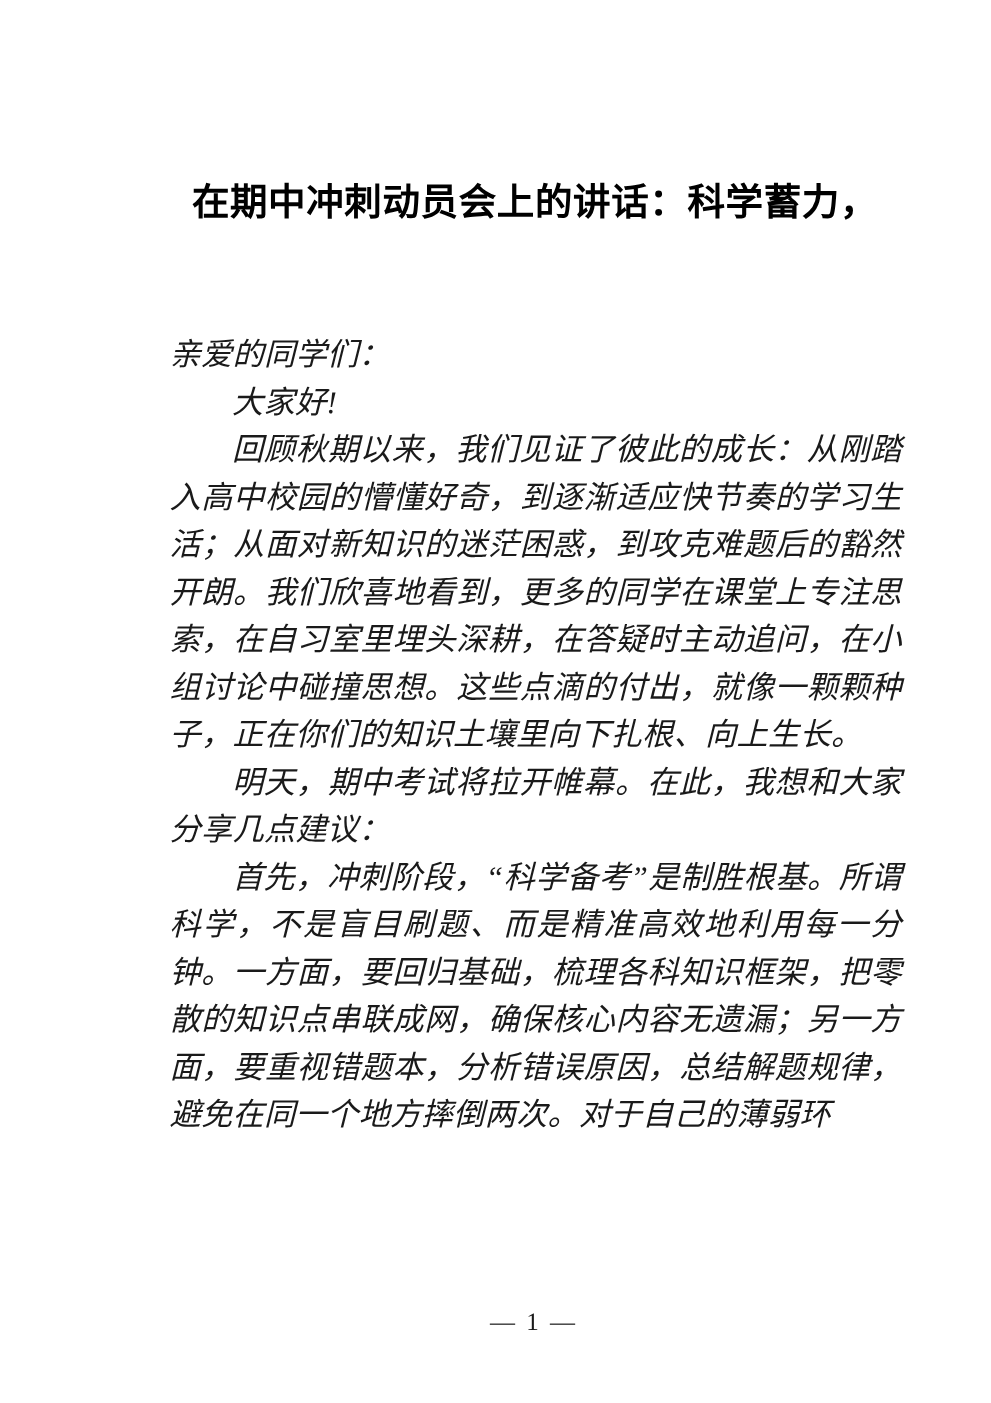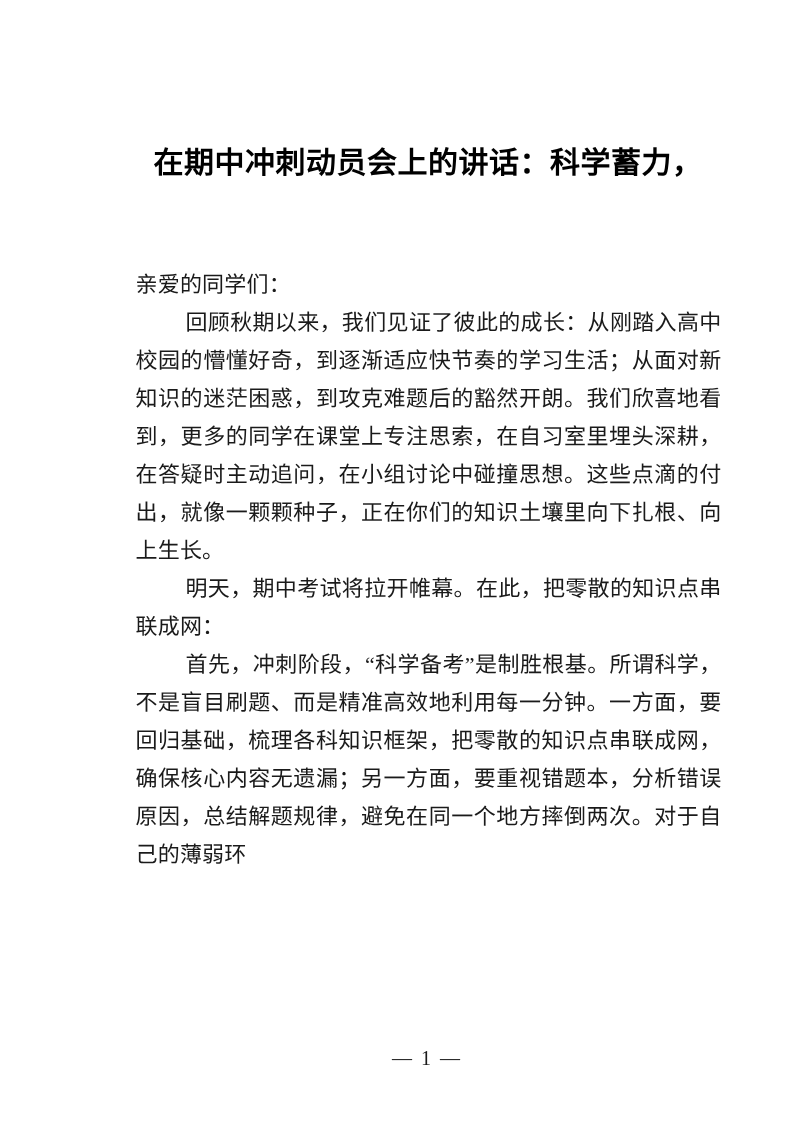--- a/index.html
+++ b/index.html
@@ -35,29 +35,30 @@
     color: #000000;
   }
   .body-block {
     position: absolute;
     top: 266px;
     left: 105px;
     width: 586px;
   }
   .para {
     font-family: "Liberation Serif", "DejaVu Serif", serif;
-    font-size: 22px;
+    font-size: 25px;
     line-height: 38px;
     text-align: justify;
     text-align-last: left;
     text-justify: inter-character;
     margin: 0 0 0 0;
     color: #1a1a1a;
     letter-spacing: 0.2px;
     word-break: break-all;
+    font-style: italic;
   }
   .para.indent {
     text-indent: 50px;
   }
   .para.noindent {
     text-indent: 0;
   }
   .page-footer {
     position: absolute;
     bottom: 52px;
@@ -74,20 +75,21 @@
 <body>
 
 <div class="page">
 
   <div class="doc-title">
     <div>在期中冲刺动员会上的讲话：科学蓄力，</div>
   </div>
 
   <div class="body-block">
     <p class="para noindent">亲爱的同学们：</p>
+    <p class="para indent">大家好!</p>
     <p class="para indent">回顾秋期以来，我们见证了彼此的成长：从刚踏入高中校园的懵懂好奇，到逐渐适应快节奏的学习生活；从面对新知识的迷茫困惑，到攻克难题后的豁然开朗。我们欣喜地看到，更多的同学在课堂上专注思索，在自习室里埋头深耕，在答疑时主动追问，在小组讨论中碰撞思想。这些点滴的付出，就像一颗颗种子，正在你们的知识土壤里向下扎根、向上生长。</p>
-    <p class="para indent">明天，期中考试将拉开帷幕。在此，把零散的知识点串联成网：</p>
+    <p class="para indent">明天，期中考试将拉开帷幕。在此，我想和大家分享几点建议：</p>
     <p class="para indent">首先，冲刺阶段，“科学备考”是制胜根基。所谓科学，不是盲目刷题、而是精准高效地利用每一分钟。一方面，要回归基础，梳理各科知识框架，把零散的知识点串联成网，确保核心内容无遗漏；另一方面，要重视错题本，分析错误原因，总结解题规律，避免在同一个地方摔倒两次。对于自己的薄弱环</p>
   </div>
 
   <div class="page-footer">— 1 —</div>
 
 </div>
 
 </body></html>

